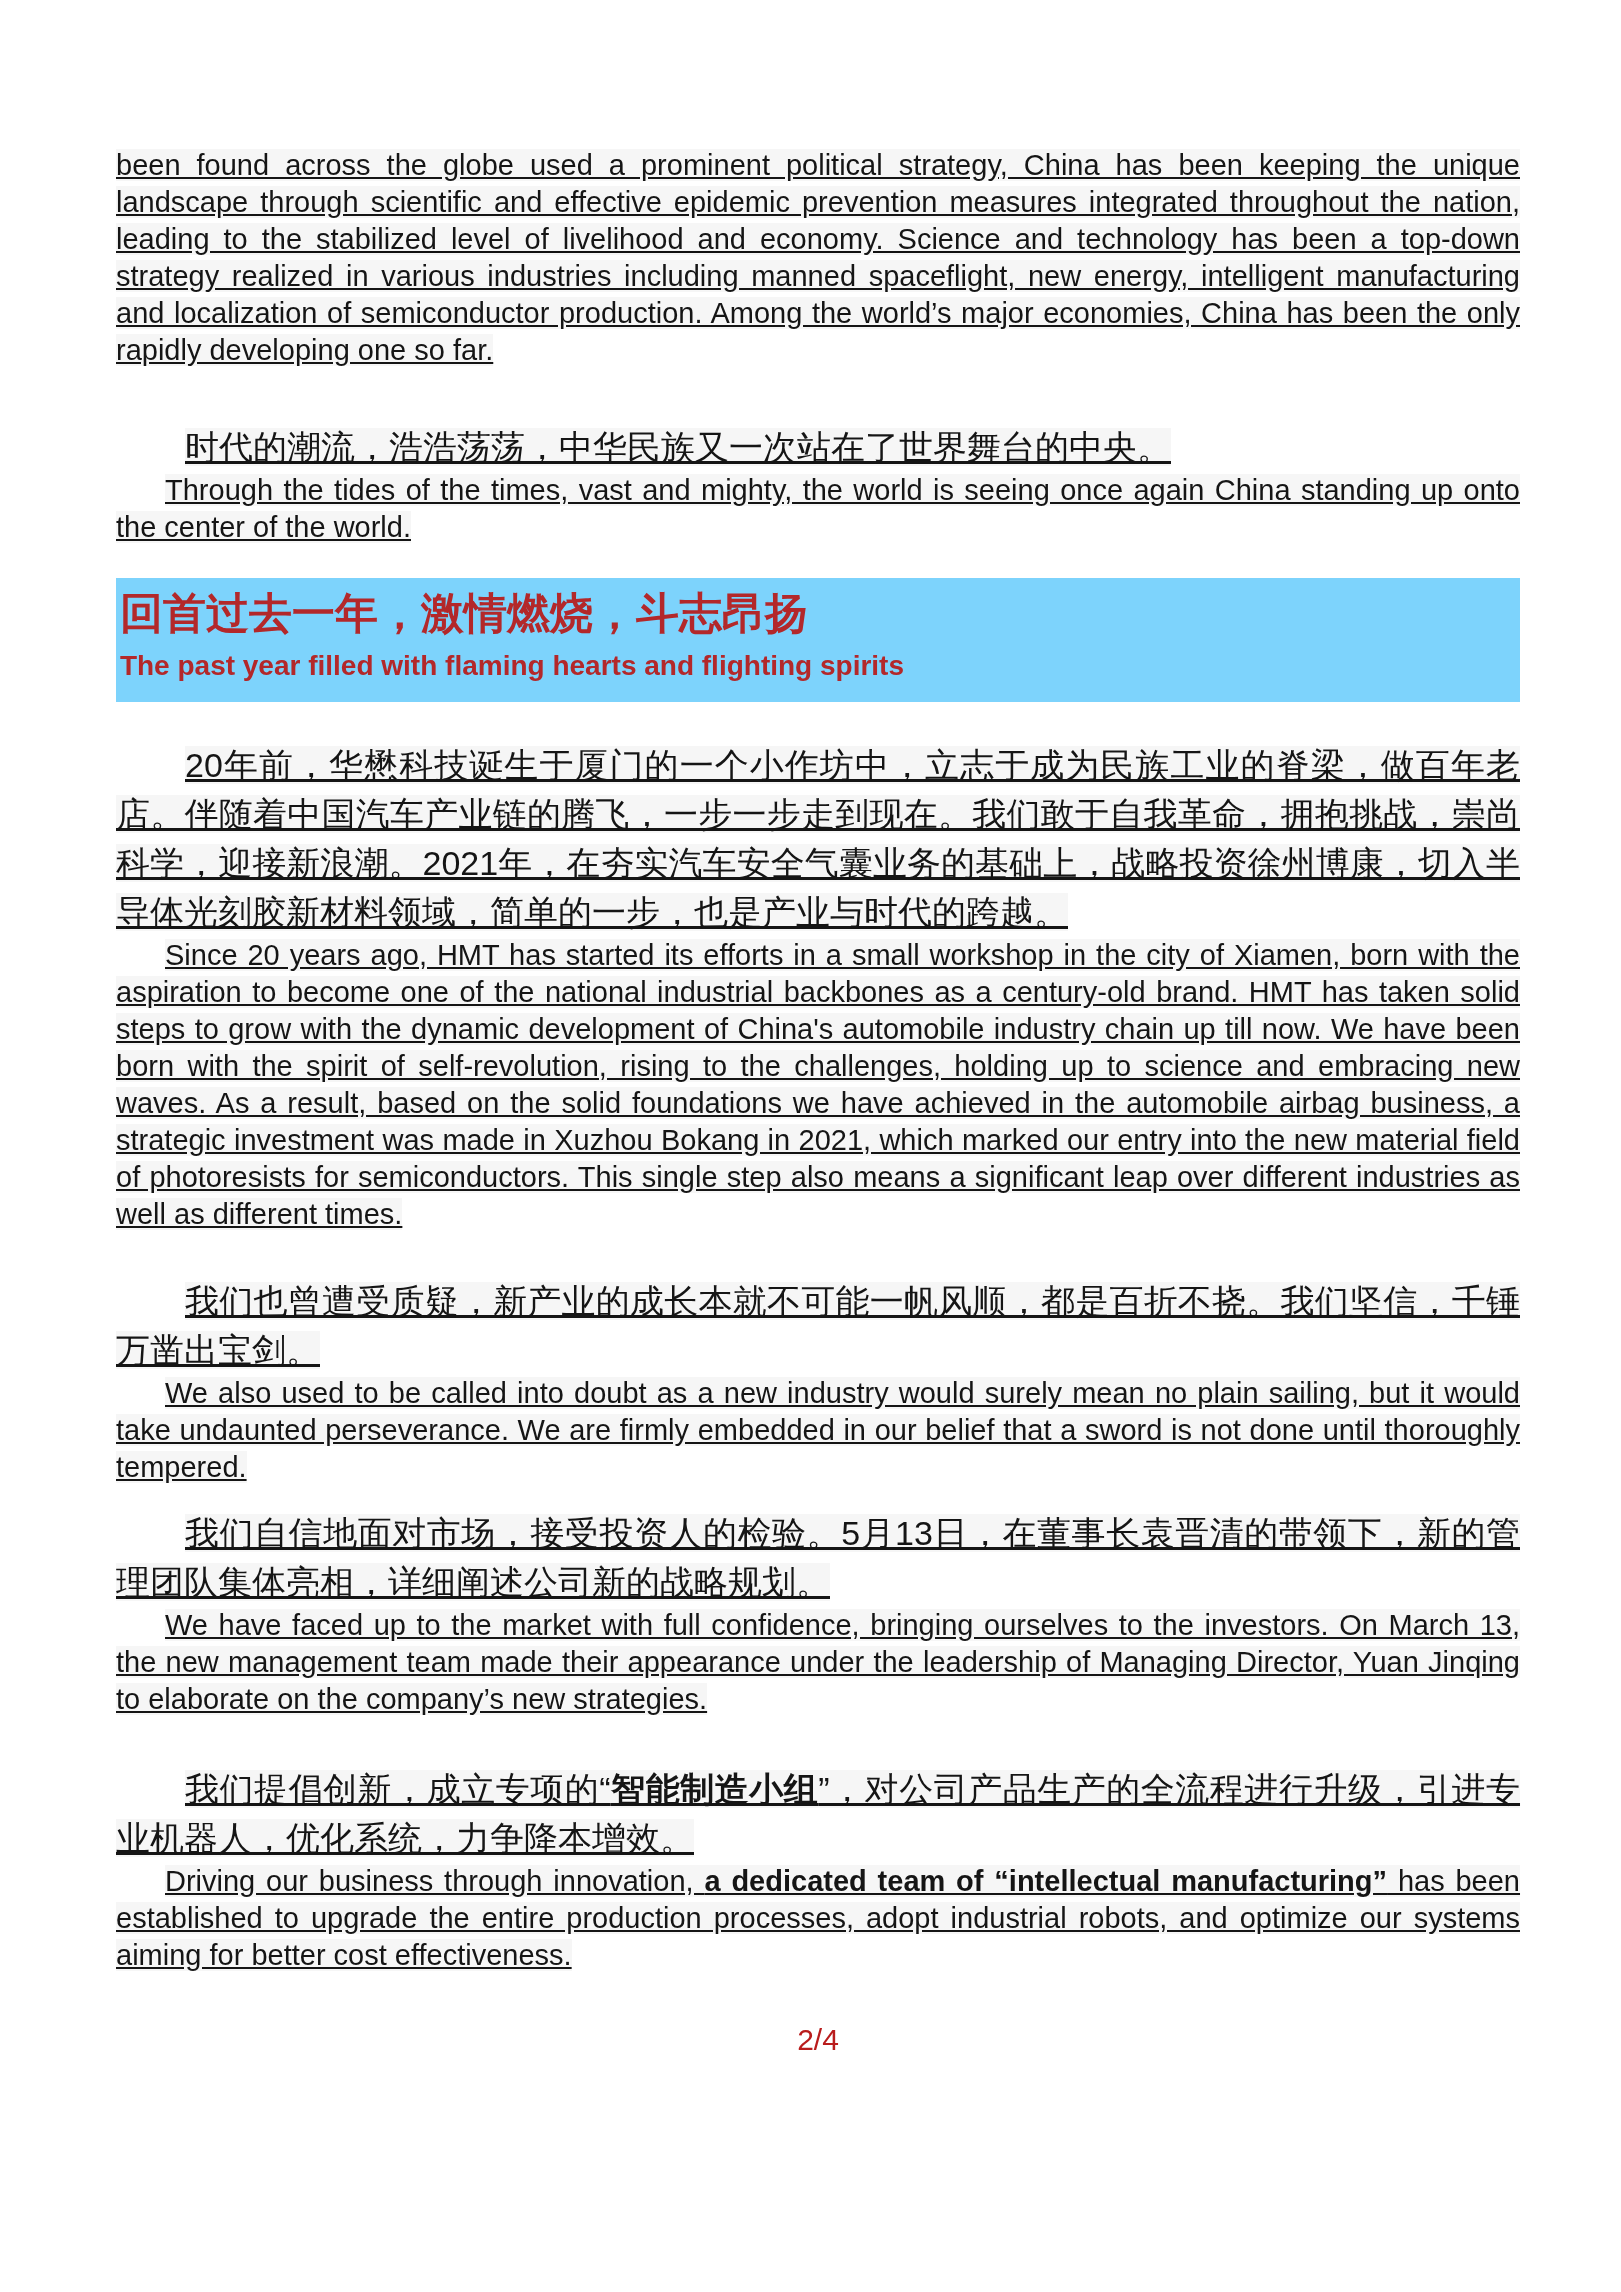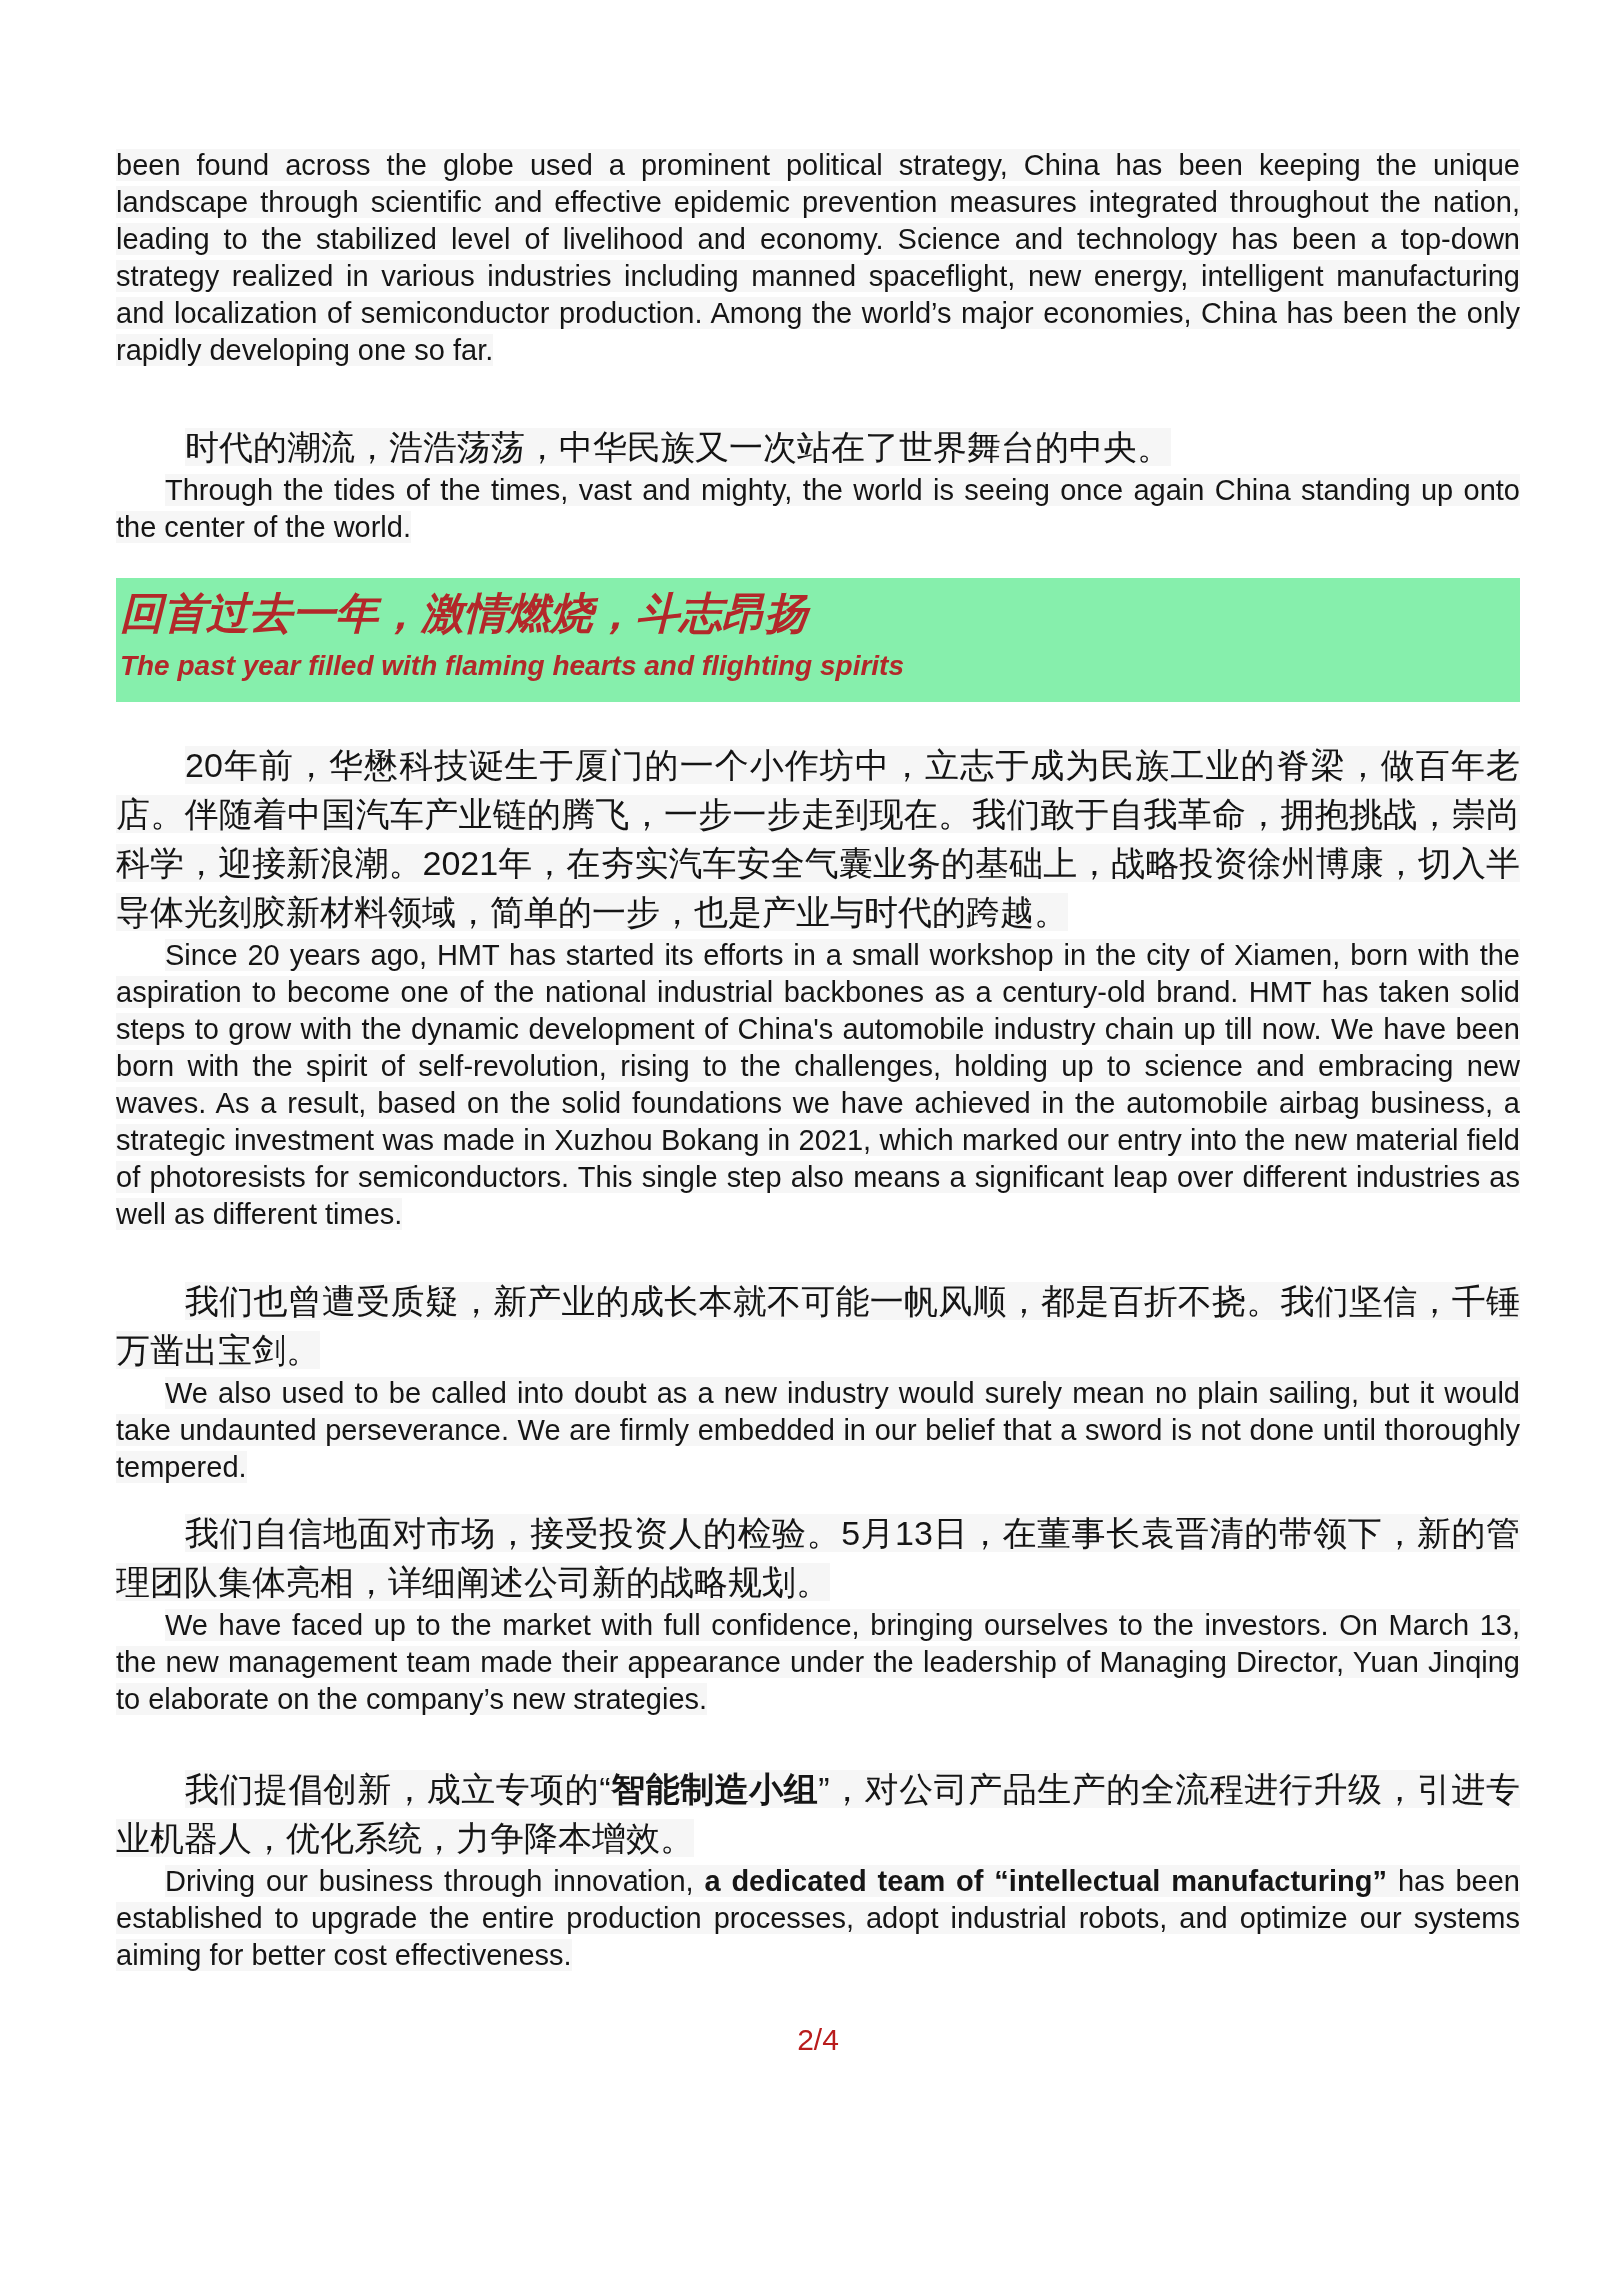--- a/index.html
+++ b/index.html
@@ -31,31 +31,31 @@
     font-size: 34px;
     line-height: 49px;
     text-align: justify;
   }
   .indent-en { text-indent: 49px; }
   .indent-zh { text-indent: 69px; }
   .hl {
     background: #f6f6f6;
     -webkit-box-decoration-break: clone;
     box-decoration-break: clone;
+    text-decoration: underline;
   }
   .mt-band { margin-top: 32px; }
   .mt-tides { margin-top: 54px; }
   .mt-after-band { margin-top: 39px; }
   .mt-block-lg { margin-top: 47px; }
   .mt-block-md { margin-top: 23px; }
   .mt-block-sm { margin-top: 44px; }
   .section-heading {
-    background: #86efac;
+    background: #7dd3fc;
     padding: 7.8px 5.9px 11.8px 3.9px;
-    font-style: italic;
   }
   .section-heading .zh-line {
     font-size: 43px;
     line-height: 55px;
     font-weight: bold;
     color: #b3282a;
     text-align: left;
   }
   .section-heading .en-line {
     font-size: 28px;

